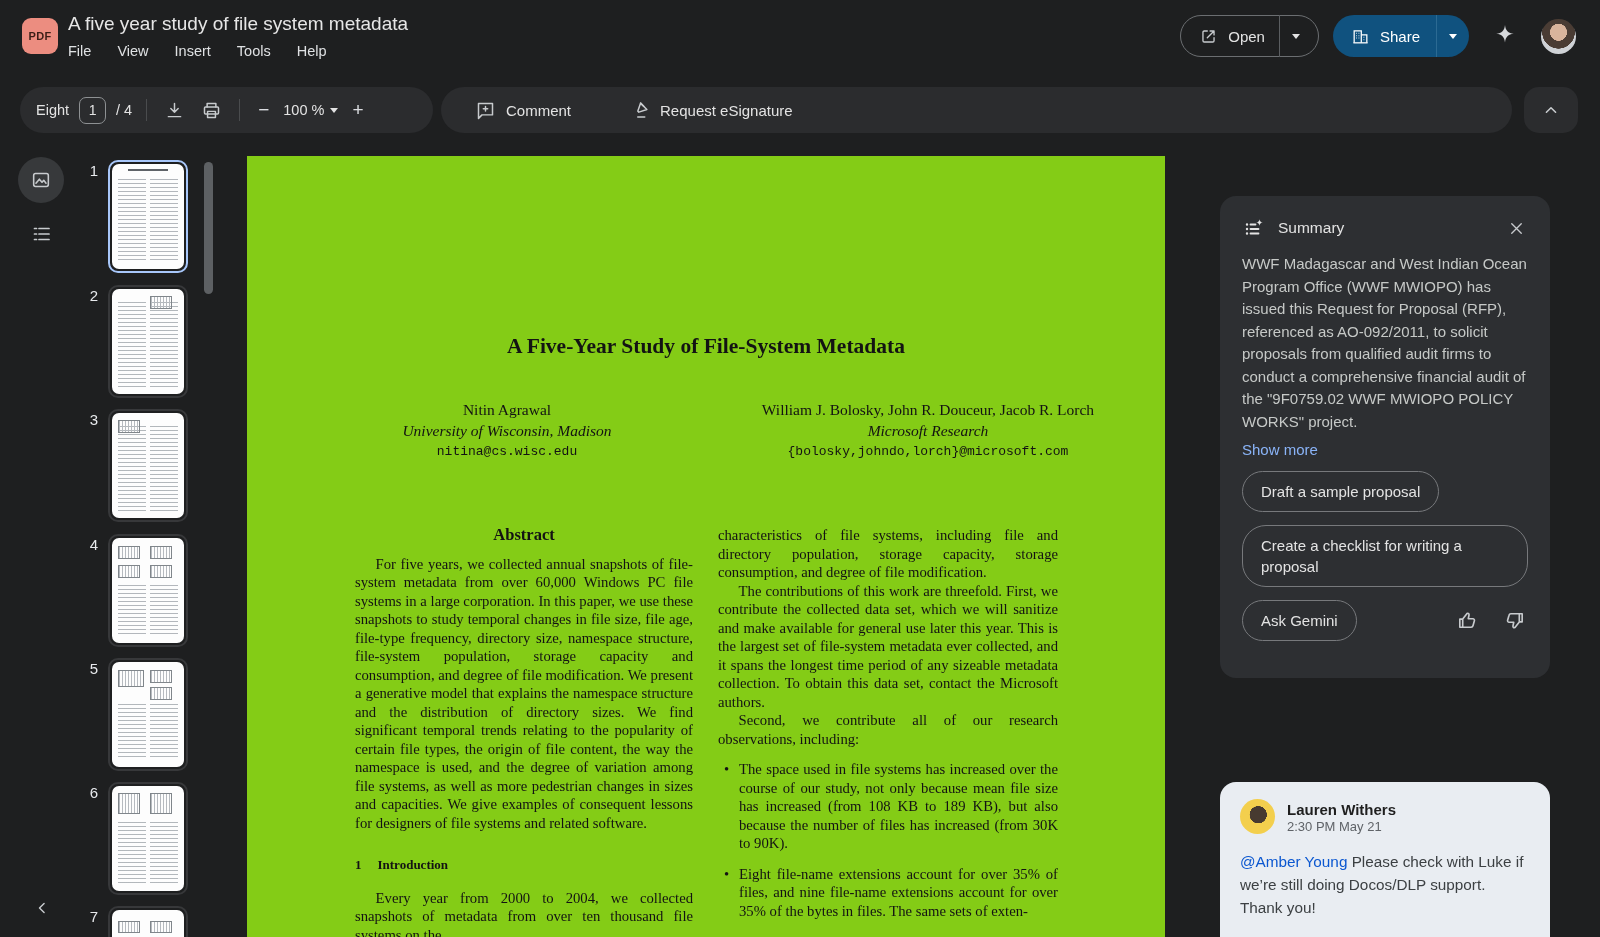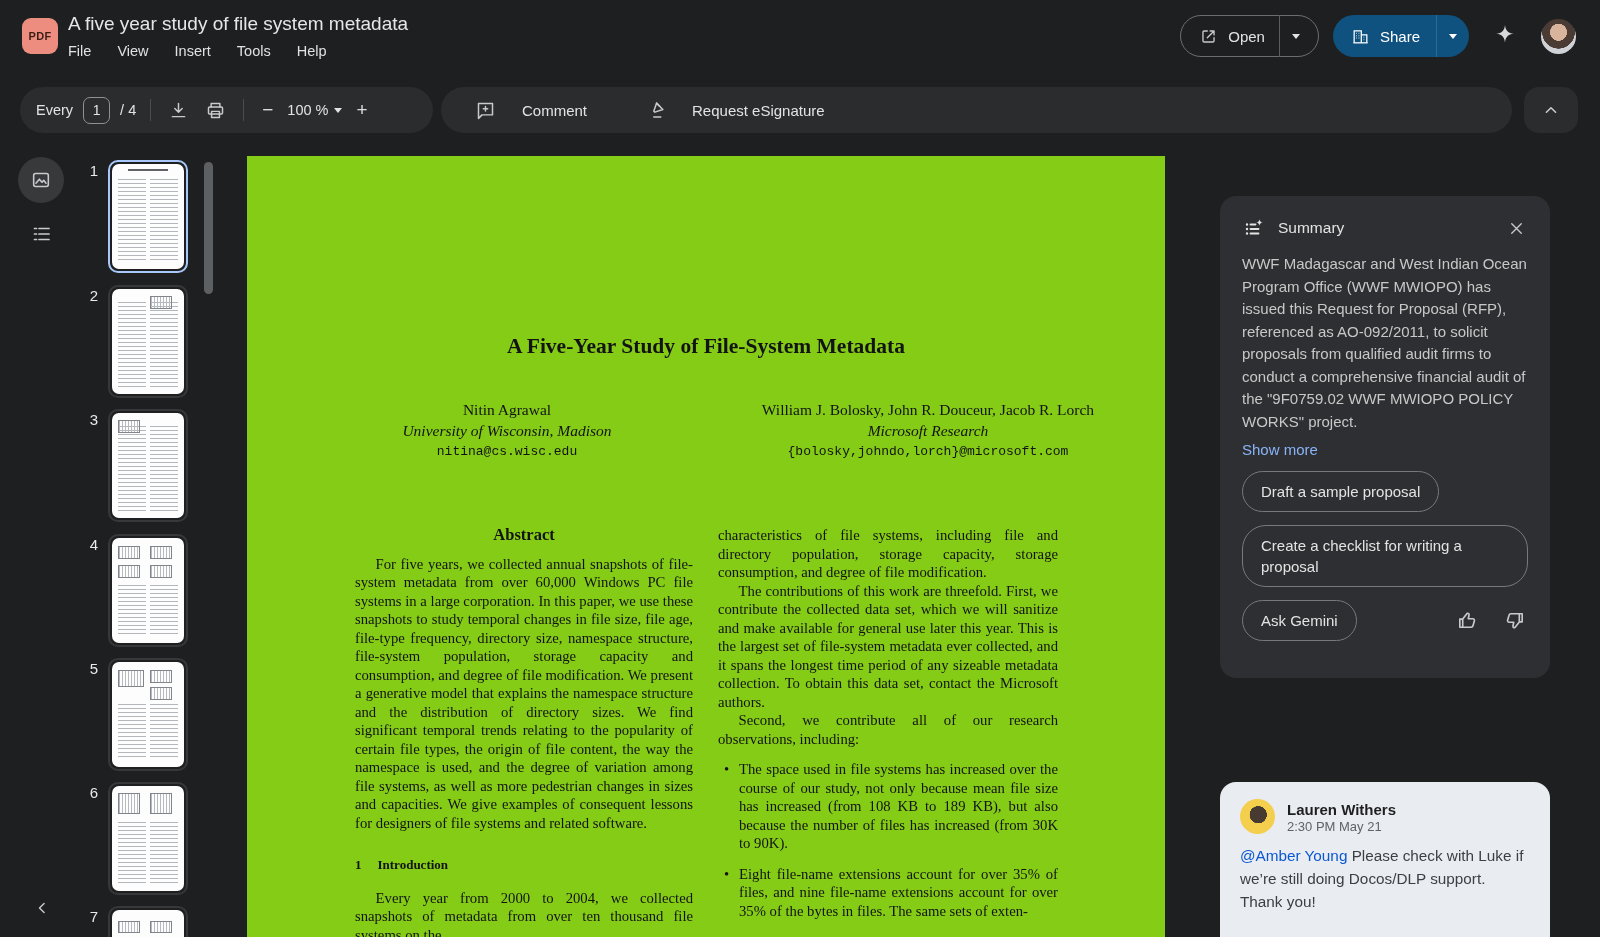--- a/index.html
+++ b/index.html
@@ -50,21 +50,21 @@
   .collapse-btn { position:absolute; left:1524px; top:87px; width:54px; height:46px; background:#2b2c2e; border:none; border-radius:15px; display:flex; align-items:center; justify-content:center; cursor:pointer; }
   .tb-label { font-size:14.5px; color:#e3e3e3; }
   .page-box {
     width:27px; height:27px; border:1px solid #8e9193; border-radius:7px;
     display:flex; align-items:center; justify-content:center; font-size:14px; color:#e3e3e3;
   }
   .v-div { width:1px; height:22px; background:#4a4c4e; margin:0 4px; }
   .tb-icon-btn { background:none; border:none; padding:3px; cursor:pointer; display:flex; align-items:center; }
   .glyph-btn { background:none; border:none; color:#dadce0; font-size:19px; cursor:pointer; padding:0 4px; font-family:"Liberation Sans",sans-serif; }
   .zoom-group { display:flex; align-items:center; gap:6px; color:#e3e3e3; font-size:14.5px; }
-  .tb-text-btn { background:none; border:none; color:#e3e3e3; font-size:15px; display:flex; align-items:center; gap:26px; cursor:pointer; padding:0 12px; }
+  .tb-text-btn { background:none; border:none; color:#e3e3e3; font-size:15px; display:flex; align-items:center; gap:10px; cursor:pointer; padding:0 12px; }
   .tb-text-btn + .tb-text-btn { margin-left:26px; }
 
   
   .rail-btn-circle {
     position:absolute; left:18px; top:157px; width:46px; height:46px; border-radius:50%;
     background:#37393b; display:flex; align-items:center; justify-content:center; cursor:pointer;
   }
   .rail-list-btn { position:absolute; left:30px; top:222px; cursor:pointer; }
   .thumb-scrollbar { position:absolute; left:204px; top:162px; width:9px; height:132px; border-radius:5px; background:#5d6063; }
   .thumb-row { position:absolute; left:72px; width:130px; display:flex; }
@@ -130,21 +130,21 @@
     background:#e9edf2; border-radius:16px; padding:17px 20px; color:#3c4043;
   }
   .cc-header { display:flex; gap:12px; align-items:center; }
   .cc-avatar {
     width:35px; height:35px; border-radius:50%;
     background:
       radial-gradient(circle at 52% 45%, #473a30 0 32%, #f3cf4d 33% 78%, #e8e4de 79%);
   }
   .cc-name { font-size:15px; font-weight:600; color:#1f1f1f; line-height:19px; }
   .cc-time { font-size:13px; color:#5f6368; }
-  .cc-body { margin-top:10px; font-size:15.3px; line-height:23px; color:#3c4043; }
+  .cc-body { margin-top:16px; font-size:15.3px; line-height:23px; color:#3c4043; }
   .cc-mention { color:#0b57d0; }
 </style>
 </head>
 <body>
 
 <header class="topbar">
   <div class="pdf-chip">PDF</div>
   <div class="doc-title">A five year study of file system metadata</div>
   <nav class="menubar">
     <span class="menu-item">File</span>
@@ -179,21 +179,21 @@
         </span>
     </div>
     <svg class="sparkle-top" width="28" height="28" viewBox="0 0 24 24" fill="#d7d9dc">
       <path d="M12 2.5c.55 4.9 2.6 6.95 7.5 7.5-4.9.55-6.95 2.6-7.5 7.5-.55-4.9-2.6-6.95-7.5-7.5 4.9-.55 6.95-2.6 7.5-7.5z"></path>
     </svg>
     <div class="avatar"></div>
   </div>
 </header>
 
 <div class="toolbar-left pill">
-  <span class="tb-label">Every</span>
+  <span class="tb-label">Eight</span>
   <span class="page-box">1</span>
   <span class="tb-label">/ 4</span>
   <span class="v-div"></span>
   <button class="tb-icon-btn">
     <svg class="ic" width="21" height="21" viewBox="0 0 24 24">
       <path d="M12 4v10M12 14l-4.2-4.2M12 14l4.2-4.2M5 19h14"></path>
     </svg>
   </button>
   <button class="tb-icon-btn">
     <svg class="ic" width="21" height="21" viewBox="0 0 24 24">

